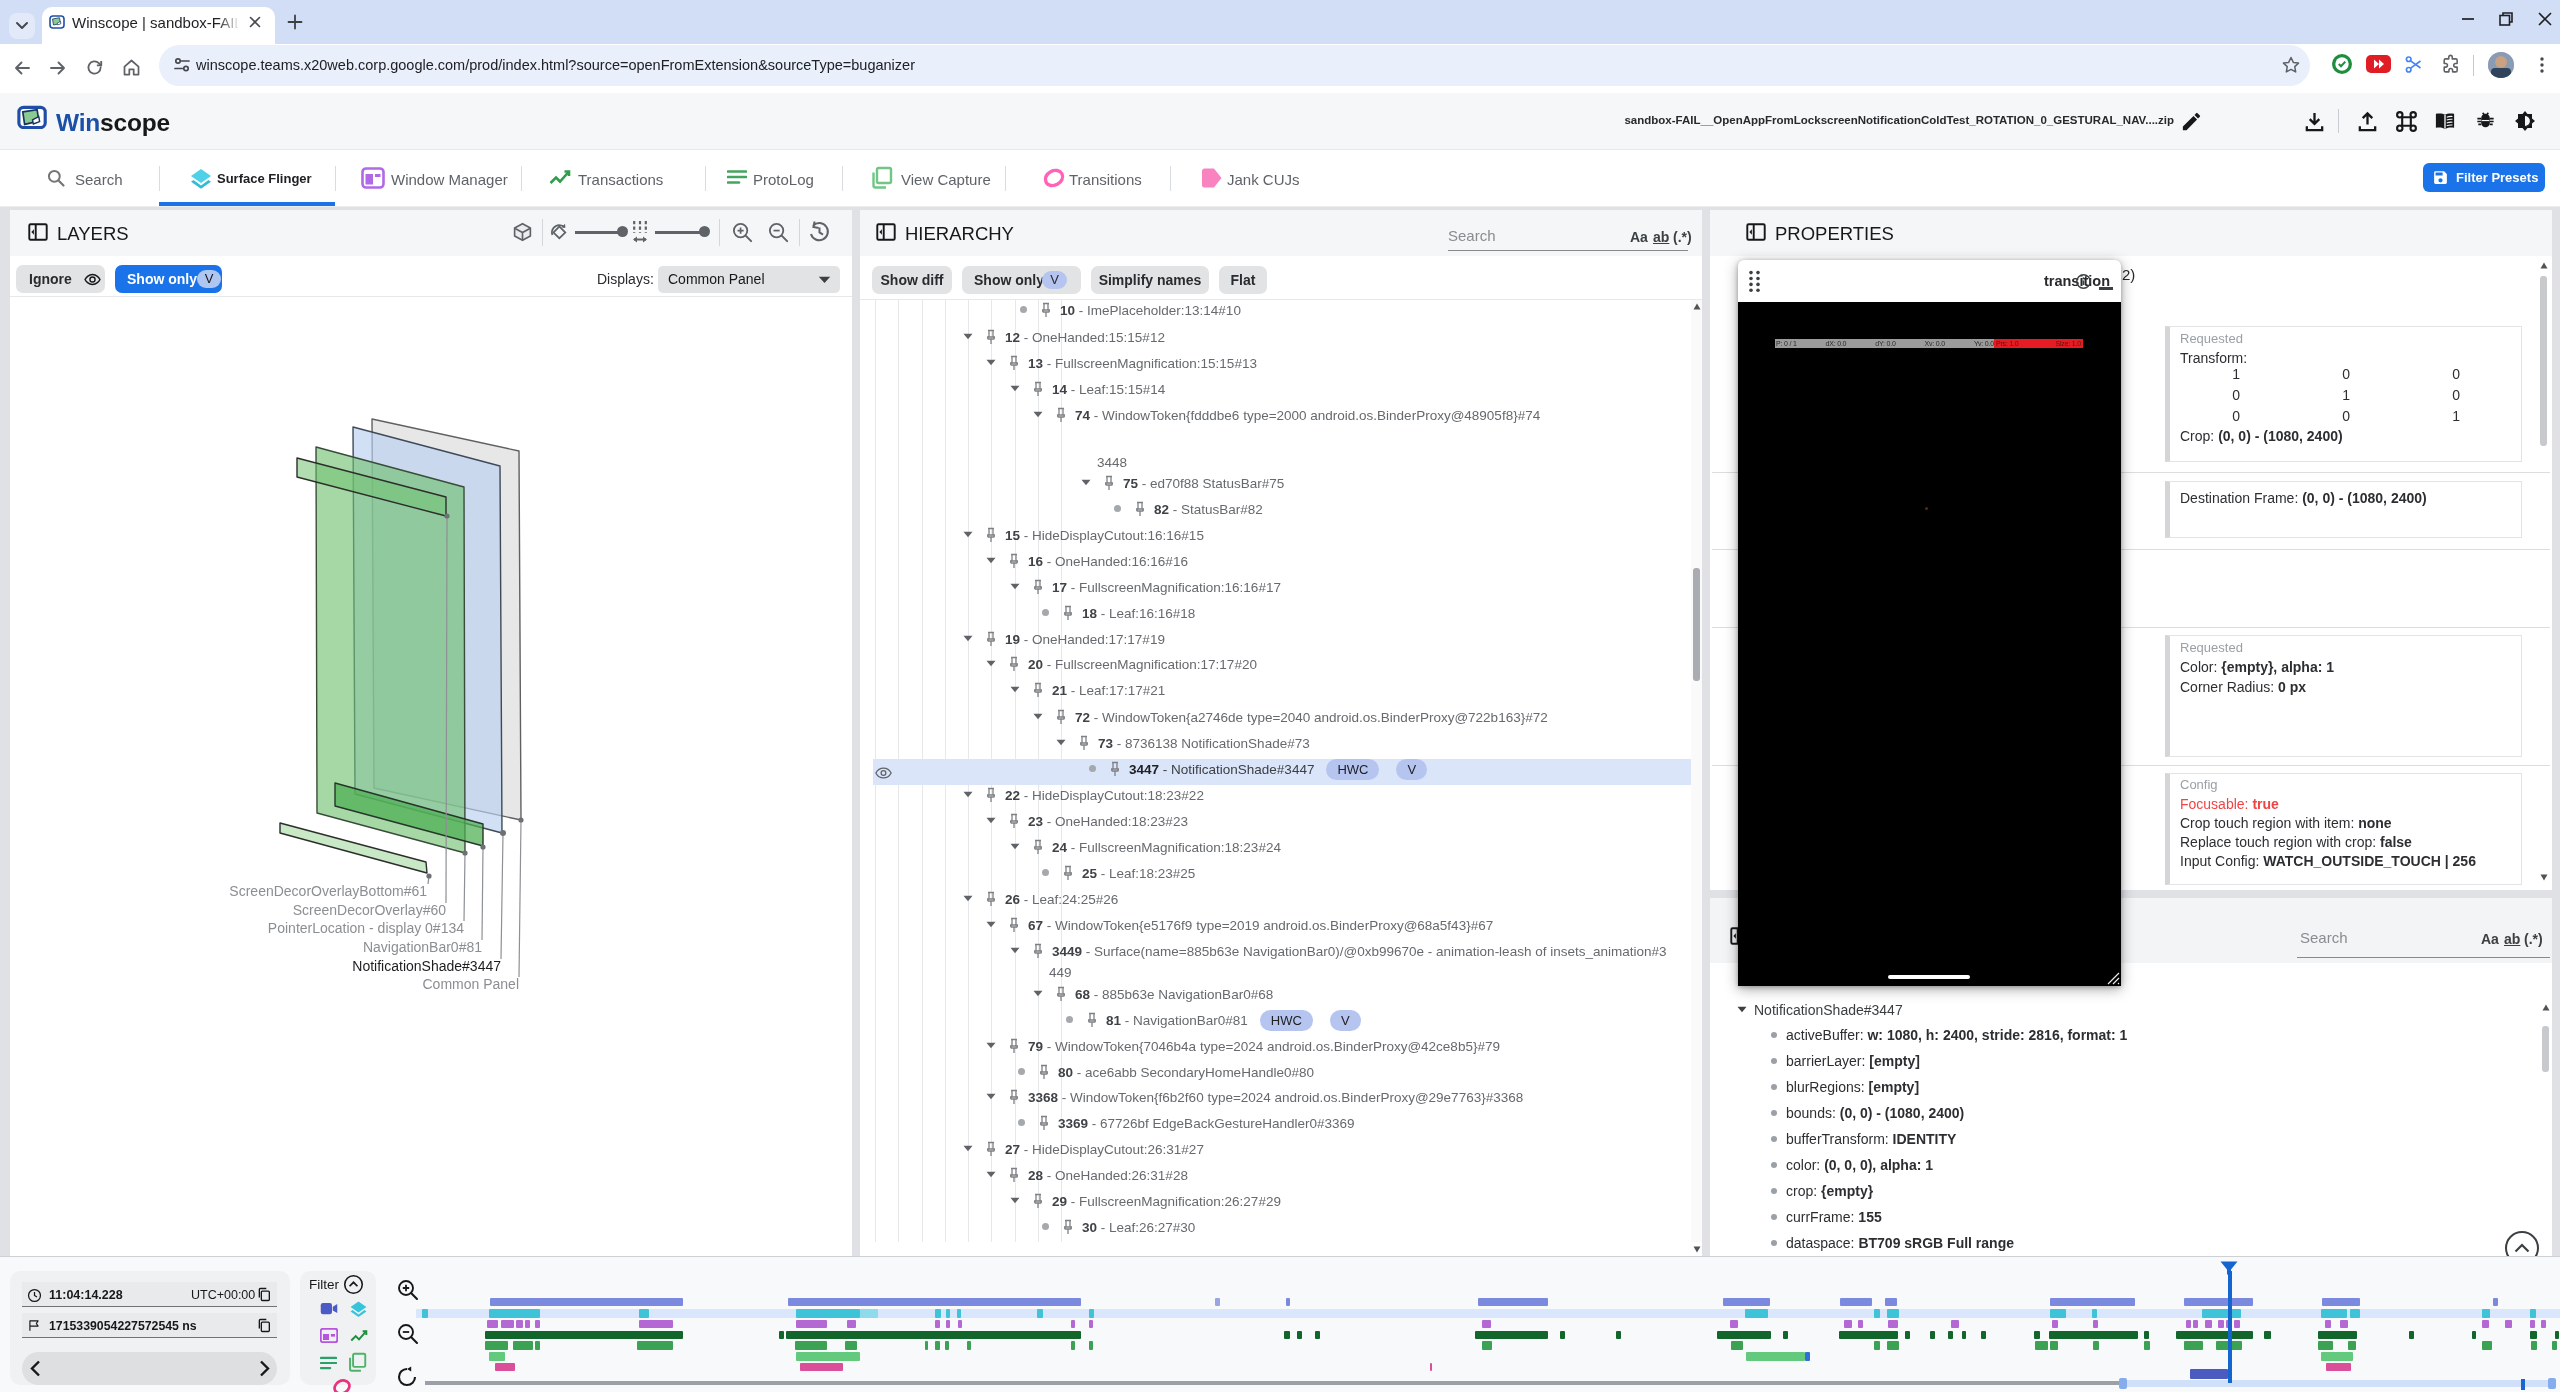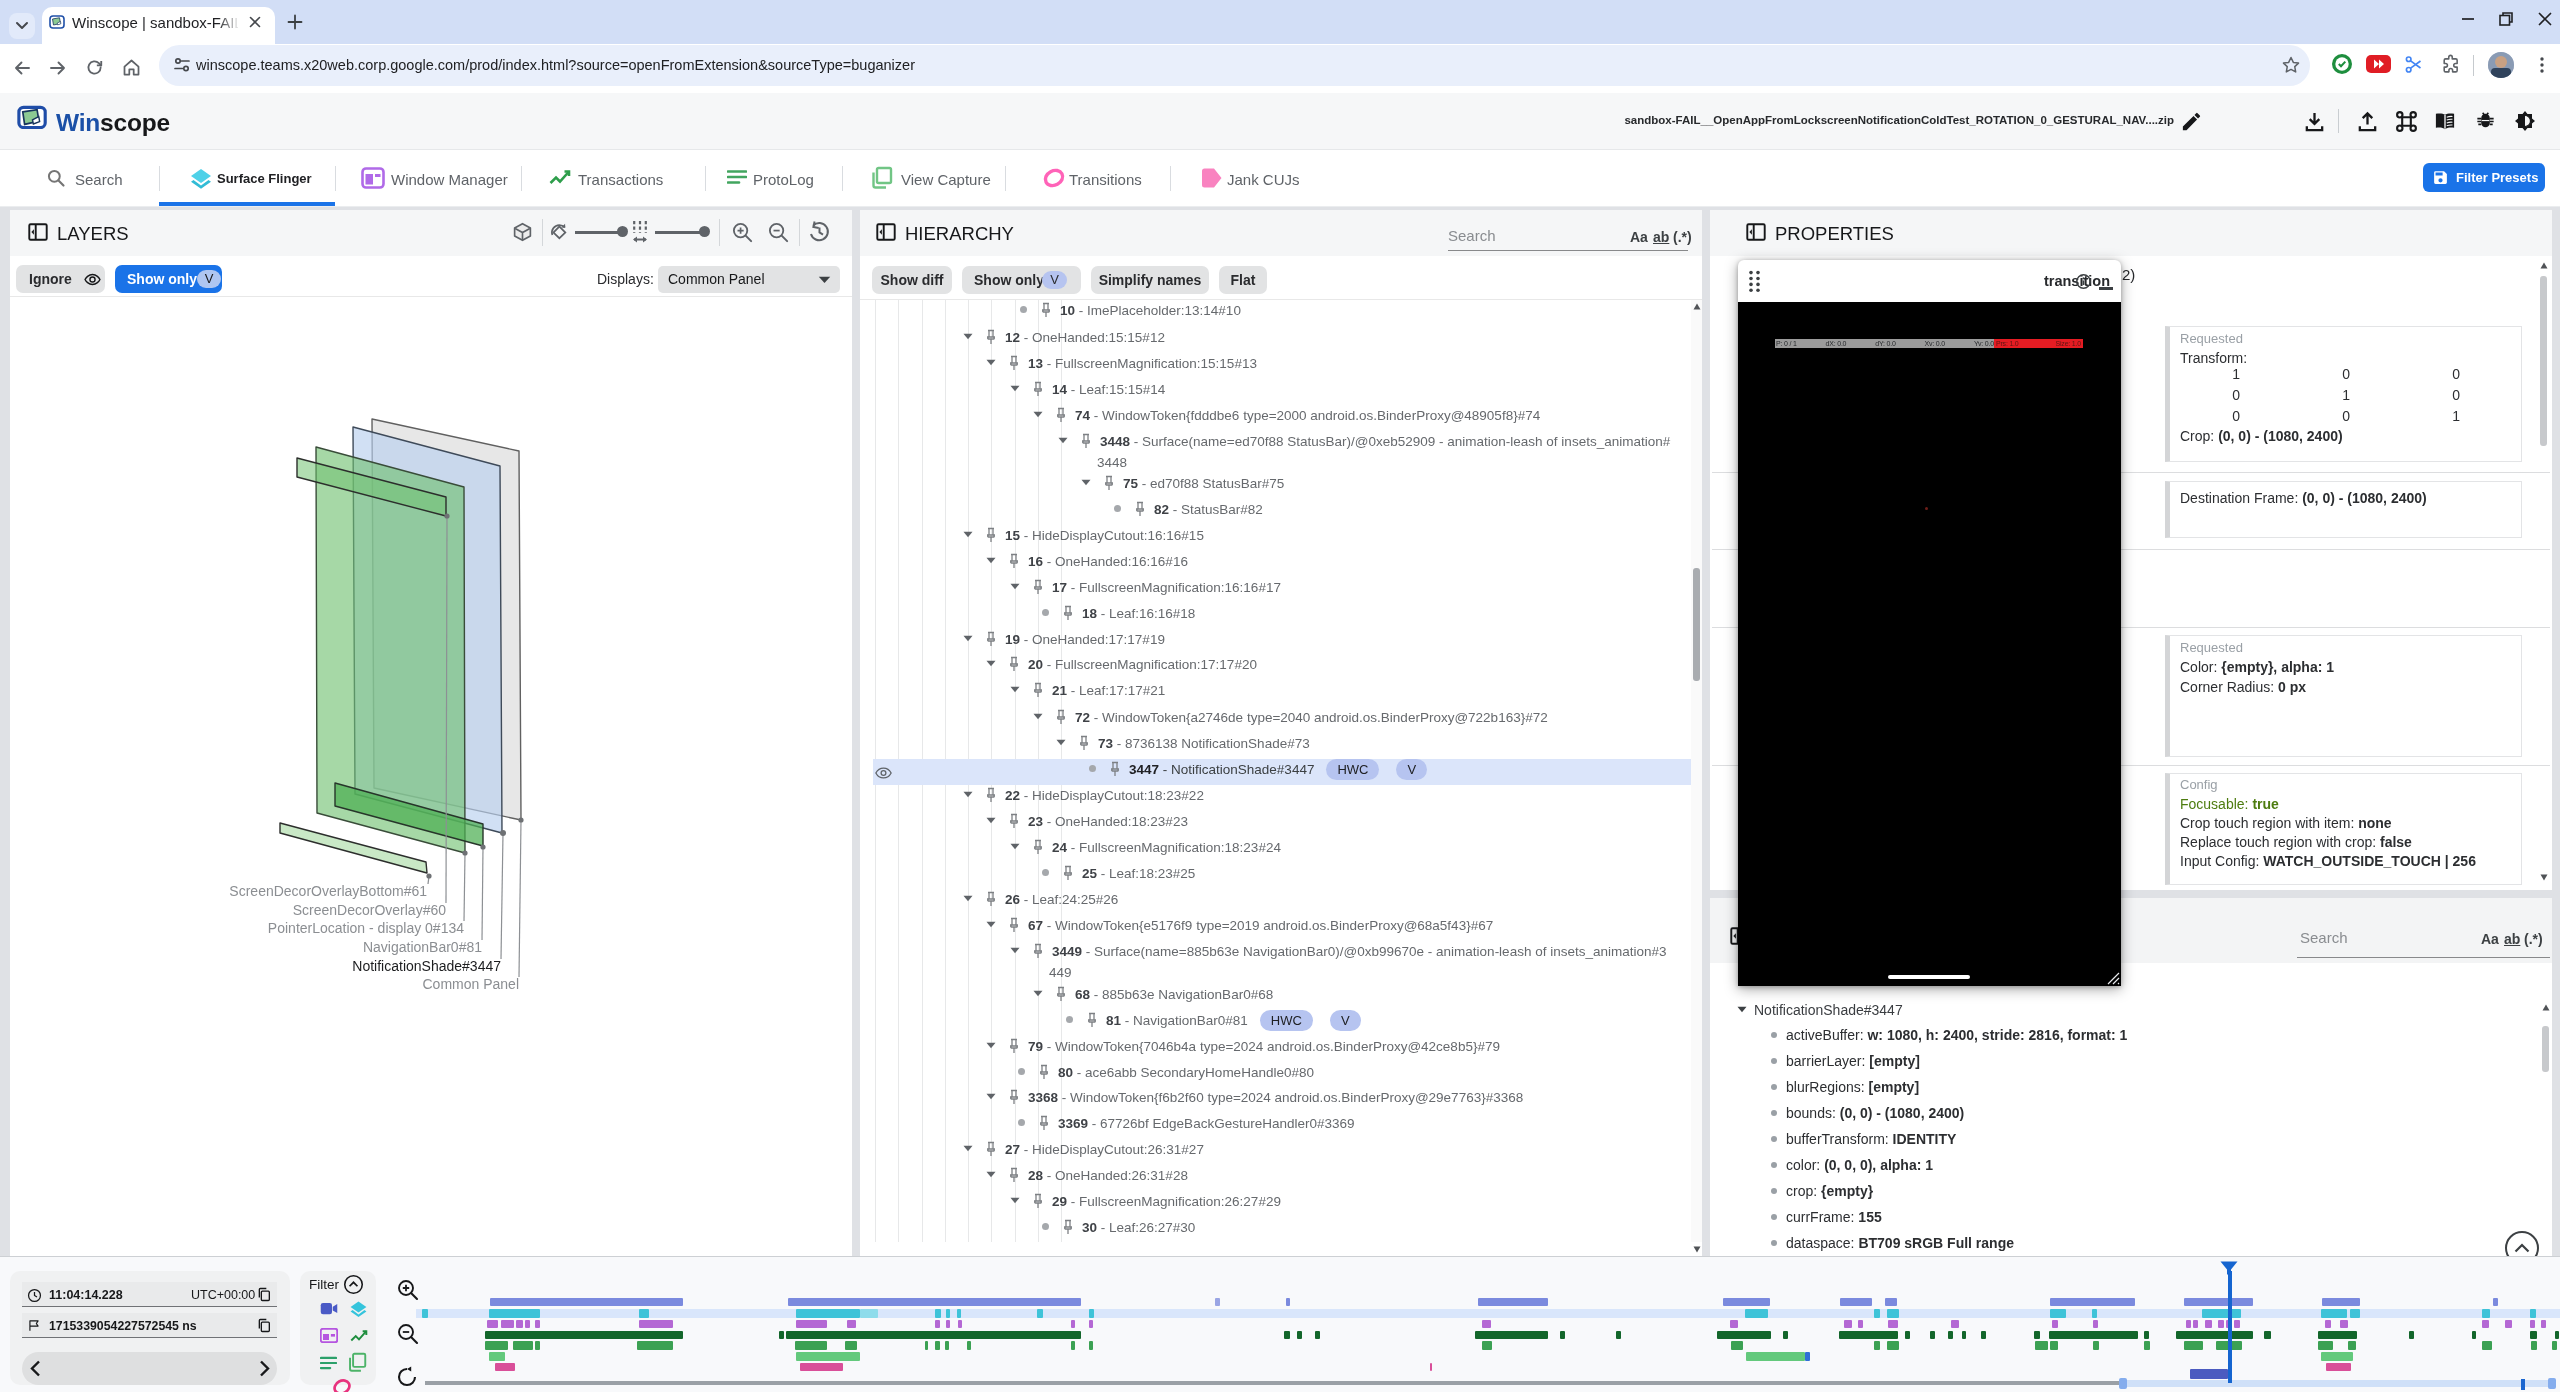--- a/index.html
+++ b/index.html
@@ -380,26 +380,20 @@
       </svg><svg class="pin" viewBox="0 0 12 16">
         <path d="M3 1.5 H9 M4 1.5 V8 M8 1.5 V8 M2 8 H10 M3.2 8 L2.6 10 M8.8 8 L9.4 10 M2.6 10 H9.4" stroke="#7d8084" stroke-width="1.3" fill="none"></path>
         <path d="M6 10 V15" stroke="#7d8084" stroke-width="1.3"></path>
       </svg><b>14</b> - Leaf:15:15#14</div>
   <div class="trow" style="left:1033px;top:403px;"><svg class="ar" viewBox="0 0 10 7">
         <path d="M0.5 0.8 L5 6.2 L9.5 0.8 Z" fill="#5f6368"></path>
       </svg><svg class="pin" viewBox="0 0 12 16">
         <path d="M3 1.5 H9 M4 1.5 V8 M8 1.5 V8 M2 8 H10 M3.2 8 L2.6 10 M8.8 8 L9.4 10 M2.6 10 H9.4" stroke="#7d8084" stroke-width="1.3" fill="none"></path>
         <path d="M6 10 V15" stroke="#7d8084" stroke-width="1.3"></path>
       </svg><b>74</b> - WindowToken{fdddbe6 type=2000 android.os.BinderProxy@48905f8}#74</div>
-  <div class="trow" style="left:1058px;top:429px;"><svg class="ar" viewBox="0 0 10 7">
-        <path d="M0.5 0.8 L5 6.2 L9.5 0.8 Z" fill="#5f6368"></path>
-      </svg><svg class="pin" viewBox="0 0 12 16">
-        <path d="M3 1.5 H9 M4 1.5 V8 M8 1.5 V8 M2 8 H10 M3.2 8 L2.6 10 M8.8 8 L9.4 10 M2.6 10 H9.4" stroke="#7d8084" stroke-width="1.3" fill="none"></path>
-        <path d="M6 10 V15" stroke="#7d8084" stroke-width="1.3"></path>
-      </svg><b>3448</b> - Surface(name=ed70f88 StatusBar)/@0xeb52909 - animation-leash of insets_animation#</div>
   <div class="trow" style="left:1097px;top:450px;">3448</div>
   <div class="trow" style="left:1081px;top:471px;"><svg class="ar" viewBox="0 0 10 7">
         <path d="M0.5 0.8 L5 6.2 L9.5 0.8 Z" fill="#5f6368"></path>
       </svg><svg class="pin" viewBox="0 0 12 16">
         <path d="M3 1.5 H9 M4 1.5 V8 M8 1.5 V8 M2 8 H10 M3.2 8 L2.6 10 M8.8 8 L9.4 10 M2.6 10 H9.4" stroke="#7d8084" stroke-width="1.3" fill="none"></path>
         <path d="M6 10 V15" stroke="#7d8084" stroke-width="1.3"></path>
       </svg><b>75</b> - ed70f88 StatusBar#75</div>
   <div class="trow" style="left:1114px;top:497px;"><span class="bu"></span><svg class="pin" viewBox="0 0 12 16">
         <path d="M3 1.5 H9 M4 1.5 V8 M8 1.5 V8 M2 8 H10 M3.2 8 L2.6 10 M8.8 8 L9.4 10 M2.6 10 H9.4" stroke="#7d8084" stroke-width="1.3" fill="none"></path>
         <path d="M6 10 V15" stroke="#7d8084" stroke-width="1.3"></path>
@@ -594,21 +588,21 @@
   <div class="abs" style="left:2165px;top:481px;width:357px;height:57px;background:#fff;border:1px solid #e3e4e6;border-left:5px solid #d4d5d7;"></div>
   <div class="abs" style="left:2180px;top:490px;font-size:14px;color:#2c2e31;">Destination Frame: <b>(0, 0) - (1080, 2400)</b></div>
 
   <div class="abs" style="left:2165px;top:635px;width:357px;height:122px;background:#fff;border:1px solid #e3e4e6;border-left:5px solid #d4d5d7;"></div>
   <div class="abs" style="left:2180px;top:640px;font-size:13px;color:#9aa0a6;">Requested</div>
   <div class="abs" style="left:2180px;top:659px;font-size:14px;color:#2c2e31;">Color: <b>{empty}, alpha: 1</b></div>
   <div class="abs" style="left:2180px;top:679px;font-size:14px;color:#2c2e31;">Corner Radius: <b>0 px</b></div>
 
   <div class="abs" style="left:2165px;top:773px;width:357px;height:112px;background:#fff;border:1px solid #e3e4e6;border-left:5px solid #d4d5d7;"></div>
   <div class="abs" style="left:2180px;top:777px;font-size:13px;color:#9aa0a6;">Config</div>
-  <div class="abs" style="left:2180px;top:796px;font-size:14px;color:#4d7c0f;">Focusable: <b>true</b></div>
+  <div class="abs" style="left:2180px;top:796px;font-size:14px;color:#ef4444;">Focusable: <b>true</b></div>
   <div class="abs" style="left:2180px;top:815px;font-size:14px;color:#2c2e31;text-align:right;">Crop touch region with item: <b>none</b></div>
   <div class="abs" style="left:2180px;top:834px;font-size:14px;color:#2c2e31;">Replace touch region with crop: <b>false</b></div>
   <div class="abs" style="left:2180px;top:853px;font-size:14px;color:#2c2e31;">Input Config: <b>WATCH_OUTSIDE_TOUCH | 256</b></div>
 
   <svg class="ic" style="left:2540px;top:262px" width="8" height="7" viewBox="0 0 8 7">
       <path d="M4 0.5 L7.5 6.5 H0.5 Z" fill="#505357"></path>
     </svg>
   <svg class="ic" style="left:2540px;top:874px" width="8" height="7" viewBox="0 0 8 7">
       <path d="M4 6.5 L7.5 0.5 H0.5 Z" fill="#505357"></path>
     </svg>

